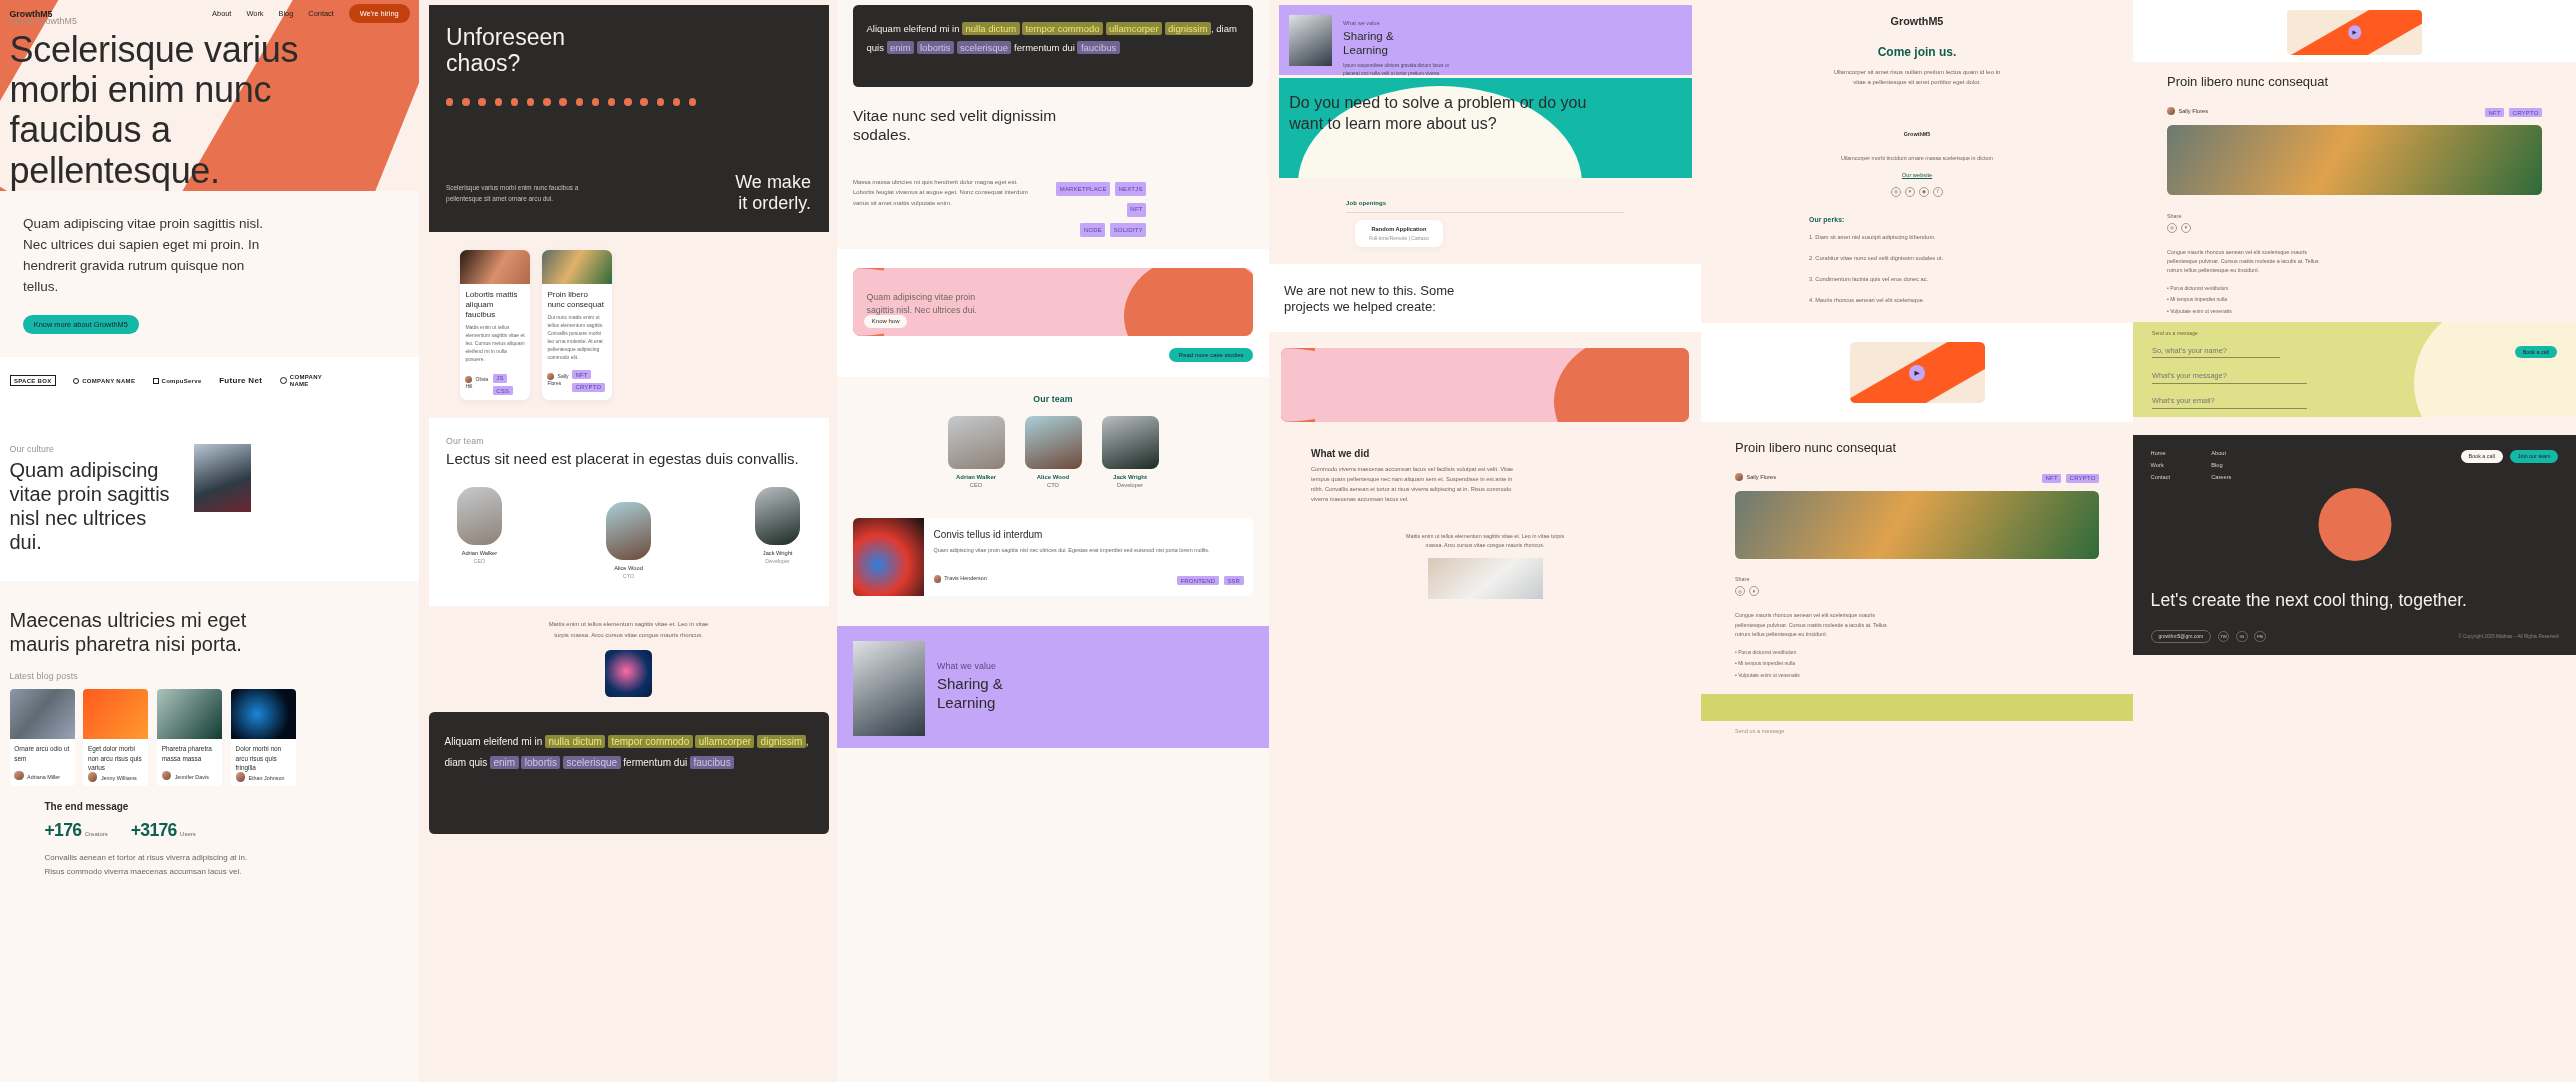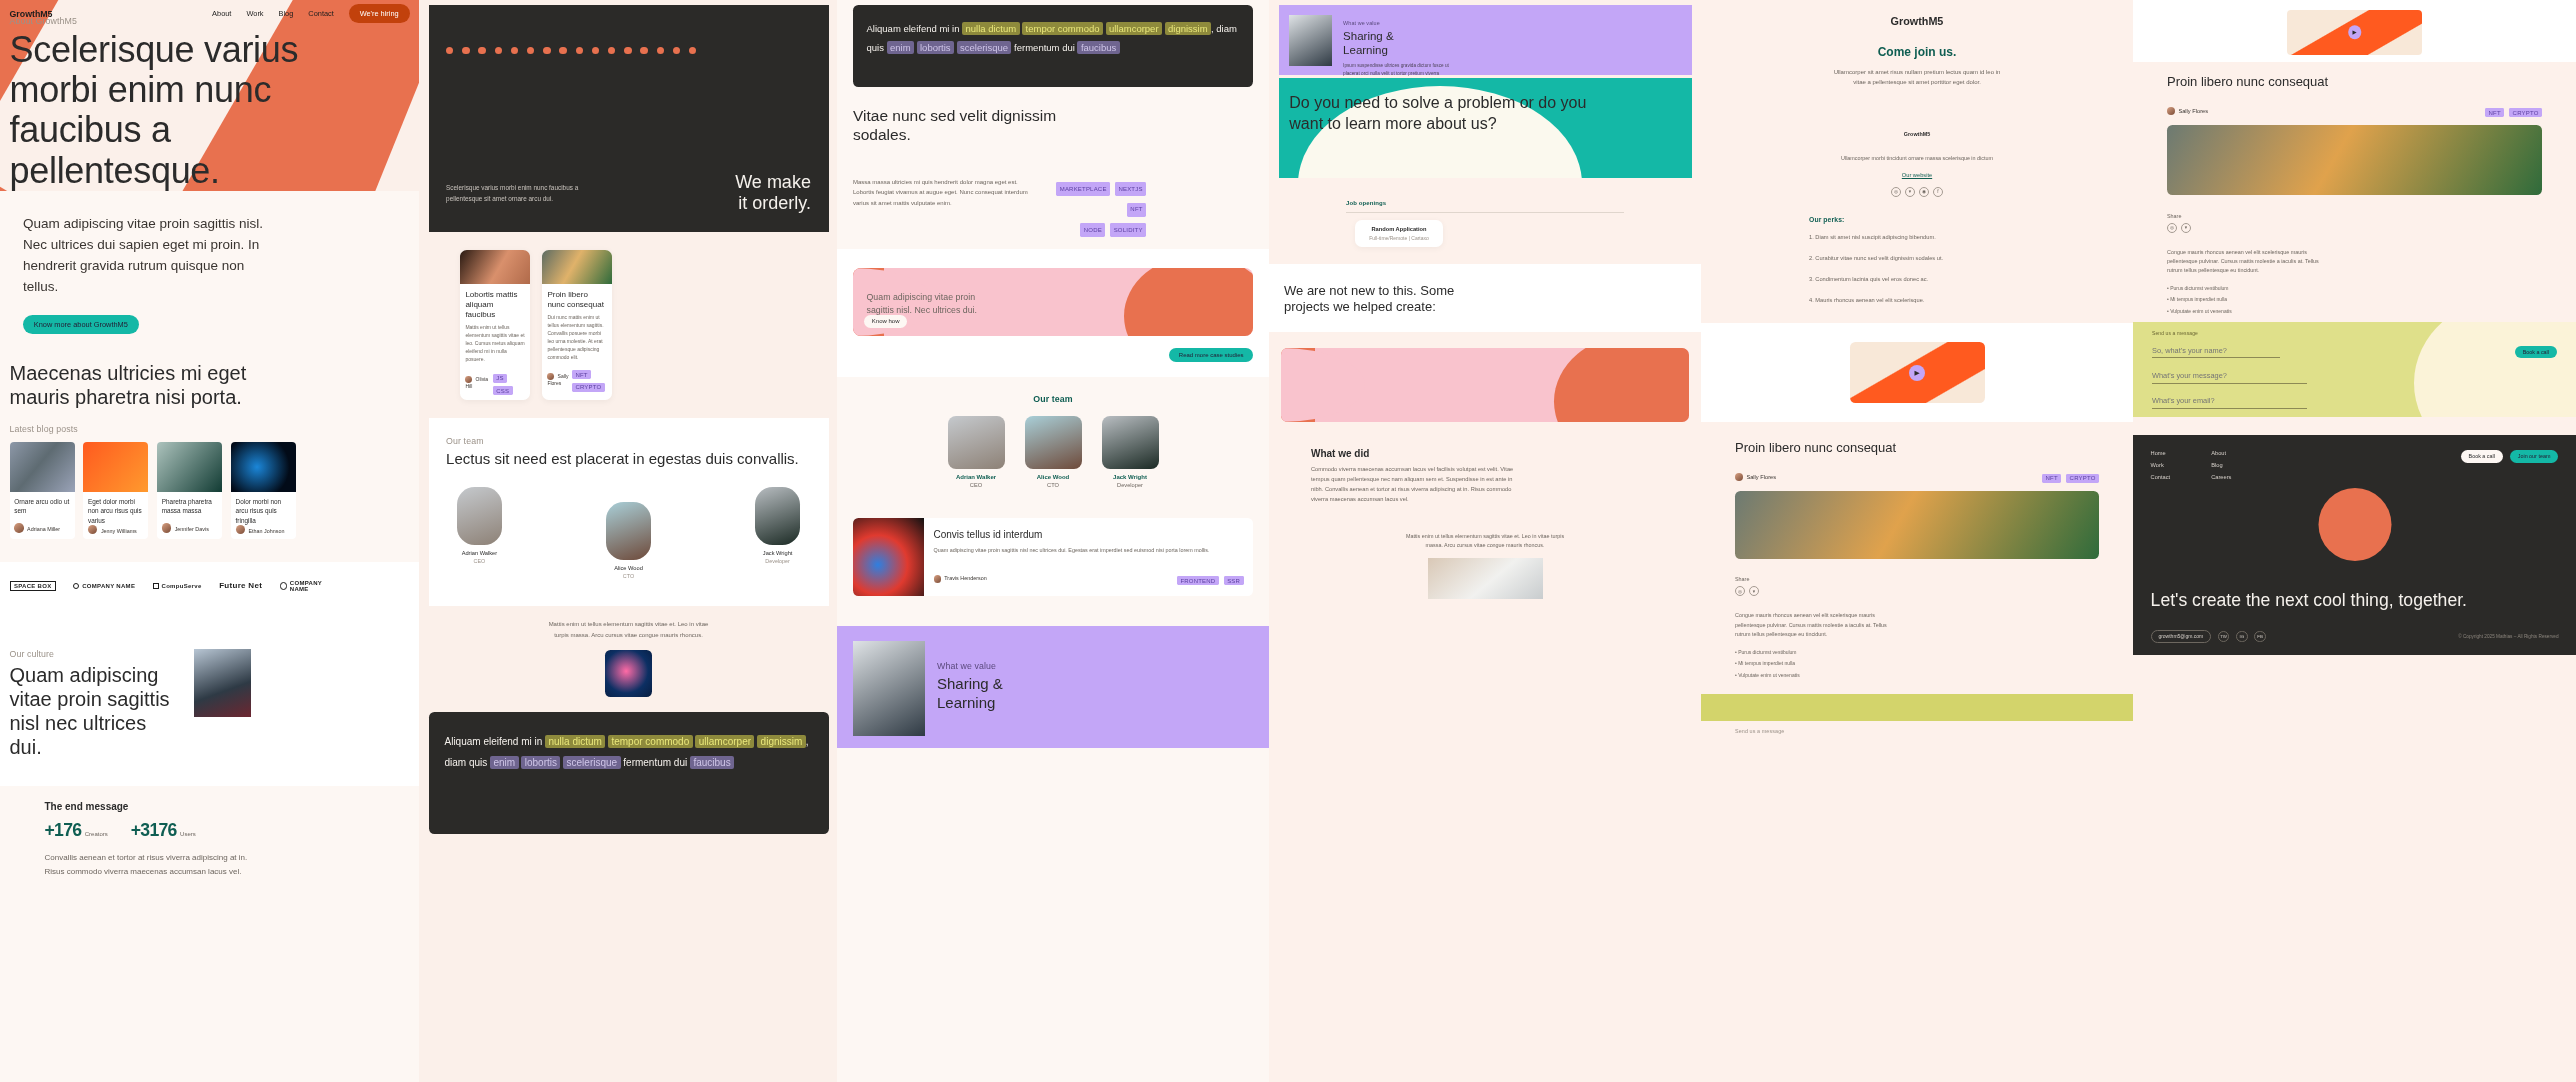--- a/index.html
+++ b/index.html
@@ -79,55 +79,20 @@
       <div class="eyebrow" style="margin-bottom:4px">About GrowthM5</div>
       <div class="h1">Scelerisque varius morbi enim nunc faucibus a pellentesque.</div>
     </div>
   </div>
 
   <div style="padding:23px 23px 0">
     <div class="body lg" style="width:257px">Quam adipiscing vitae proin sagittis nisl. Nec ultrices dui sapien eget mi proin. In hendrerit gravida rutrum quisque non tellus.</div>
     <div style="margin-top:17.6px"><span class="pill purple">Know more about GrowthM5</span></div>
   </div>
 
-  <div style="padding:27px 9.5px 0">
-    <div class="h2" style="width:270px">Maecenas ultricies mi eget mauris pharetra nisi porta.</div>
-    <div class="eyebrow" style="margin-top:15px">Latest blog posts</div>
-    <div style="display:flex;gap:8.8px;margin-top:8px">
-      <div class="blogcard">
-        <div class="blogthumb" style="background:linear-gradient(130deg,#8d98a8,#5e6b72 45%,#9aa3b8)"></div>
-        <div class="blogbody">
-              <div class="blogtitle">Ornare arcu odio ut sem</div>
-          <div class="blogauthor"><span class="avatar"></span><span>Adriana Miller</span></div>
-            </div>
-      </div>
-      <div class="blogcard">
-        <div class="blogthumb" style="background:linear-gradient(130deg,#ff5a1f,#ff9a2e)"></div>
-        <div class="blogbody">
-              <div class="blogtitle">Eget dolor morbi non arcu risus quis varius</div>
-          <div class="blogauthor"><span class="avatar"></span><span>Jenny Williams</span></div>
-            </div>
-      </div>
-      <div class="blogcard">
-        <div class="blogthumb" style="background:linear-gradient(130deg,#adc3bd,#123c34)"></div>
-        <div class="blogbody">
-              <div class="blogtitle">Pharetra pharetra massa massa</div>
-          <div class="blogauthor"><span class="avatar"></span><span>Jennifer Davis</span></div>
-            </div>
-      </div>
-      <div class="blogcard">
-        <div class="blogthumb" style="background:radial-gradient(circle at 40% 50%,#1b86d8,#020b18 70%)"></div>
-        <div class="blogbody">
-              <div class="blogtitle">Dolor morbi non arcu risus quis fringilla</div>
-          <div class="blogauthor"><span class="avatar"></span><span>Ethan Johnson</span></div>
-            </div>
-      </div>
-    </div>
-  </div>
-
   <div style="background:#fff;margin-top:23px;padding:17.6px 0 27px">
     <div class="logorow">
       <span class="lgo" style="border:1px solid #1d1d1d;padding:1.4px 3.4px">SPACE BOX</span>
       <span class="lgo">
             <span style="display:inline-block;width:6px;height:6px;border:1px solid #1d1d1d;border-radius:50%"></span>
             <span>COMPANY NAME</span>
           </span>
       <span class="lgo">
             <span style="display:inline-block;width:6px;height:6px;border:1px solid #1d1d1d"></span>
             <span>CompuServe</span>
@@ -140,32 +105,70 @@
     </div>
     <div style="display:flex;gap:15px;padding:0 9.5px;margin-top:57px;align-items:flex-start">
       <div style="width:169px">
         <div class="eyebrow">Our culture</div>
         <div class="h2" style="margin-top:4px">Quam adipiscing vitae proin sagittis nisl nec ultrices dui.</div>
       </div>
       <div style="width:57px;height:68px;background:linear-gradient(160deg,#b8c6d4,#2e3a45 60%,#6d2630)"></div>
     </div>
   </div>
 
+  <div style="padding:27px 9.5px 0">
+    <div class="h2" style="width:270px">Maecenas ultricies mi eget mauris pharetra nisi porta.</div>
+    <div class="eyebrow" style="margin-top:15px">Latest blog posts</div>
+    <div style="display:flex;gap:8.8px;margin-top:8px">
+      <div class="blogcard">
+        <div class="blogthumb" style="background:linear-gradient(130deg,#8d98a8,#5e6b72 45%,#9aa3b8)"></div>
+        <div class="blogbody">
+              <div class="blogtitle">Ornare arcu odio ut sem</div>
+          <div class="blogauthor"><span class="avatar"></span><span>Adriana Miller</span></div>
+            </div>
+      </div>
+      <div class="blogcard">
+        <div class="blogthumb" style="background:linear-gradient(130deg,#ff5a1f,#ff9a2e)"></div>
+        <div class="blogbody">
+              <div class="blogtitle">Eget dolor morbi non arcu risus quis varius</div>
+          <div class="blogauthor"><span class="avatar"></span><span>Jenny Williams</span></div>
+            </div>
+      </div>
+      <div class="blogcard">
+        <div class="blogthumb" style="background:linear-gradient(130deg,#adc3bd,#123c34)"></div>
+        <div class="blogbody">
+              <div class="blogtitle">Pharetra pharetra massa massa</div>
+          <div class="blogauthor"><span class="avatar"></span><span>Jennifer Davis</span></div>
+            </div>
+      </div>
+      <div class="blogcard">
+        <div class="blogthumb" style="background:radial-gradient(circle at 40% 50%,#1b86d8,#020b18 70%)"></div>
+        <div class="blogbody">
+              <div class="blogtitle">Dolor morbi non arcu risus quis fringilla</div>
+          <div class="blogauthor"><span class="avatar"></span><span>Ethan Johnson</span></div>
+            </div>
+      </div>
+    </div>
+  </div>
+
   <div style="padding:15px 9.5px 0">
     <div style="font-size:10px;font-weight:bold;margin-left:35px">The end message</div>
     <div style="display:flex;gap:23px;margin-top:8px;margin-left:35px;align-items:baseline">
       <div><span class="statnum">+176</span><span class="statlbl">Creators</span></div>
       <div><span class="statnum">+3176</span><span class="statlbl">Users</span></div>
     </div>
     <div class="body" style="width:209px;margin-top:9.5px;margin-left:35px">Convallis aenean et tortor at risus viverra adipiscing at in. Risus commodo viverra maecenas accumsan lacus vel.</div>
   </div>
 </div>
 
 <div class="col" style="left:419px;width:419px;background:#fbf0ea">
   <div class="dark" style="margin:5.4px 9.5px 0;height:227px;position:relative;padding:20px 17.6px">
+    <div style="font-size:23px;line-height:1.12">
+      <span>Unforeseen</span><br><span>chaos?</span>
+    </div>
     <div class="dots" style="margin-top:21.6px">
       <i class="dot"></i>
           <i class="dot"></i>
           <i class="dot"></i>
           <i class="dot"></i>
           <i class="dot"></i>
           <i class="dot"></i>
           <i class="dot"></i>
           <i class="dot"></i>
           <i class="dot"></i>

